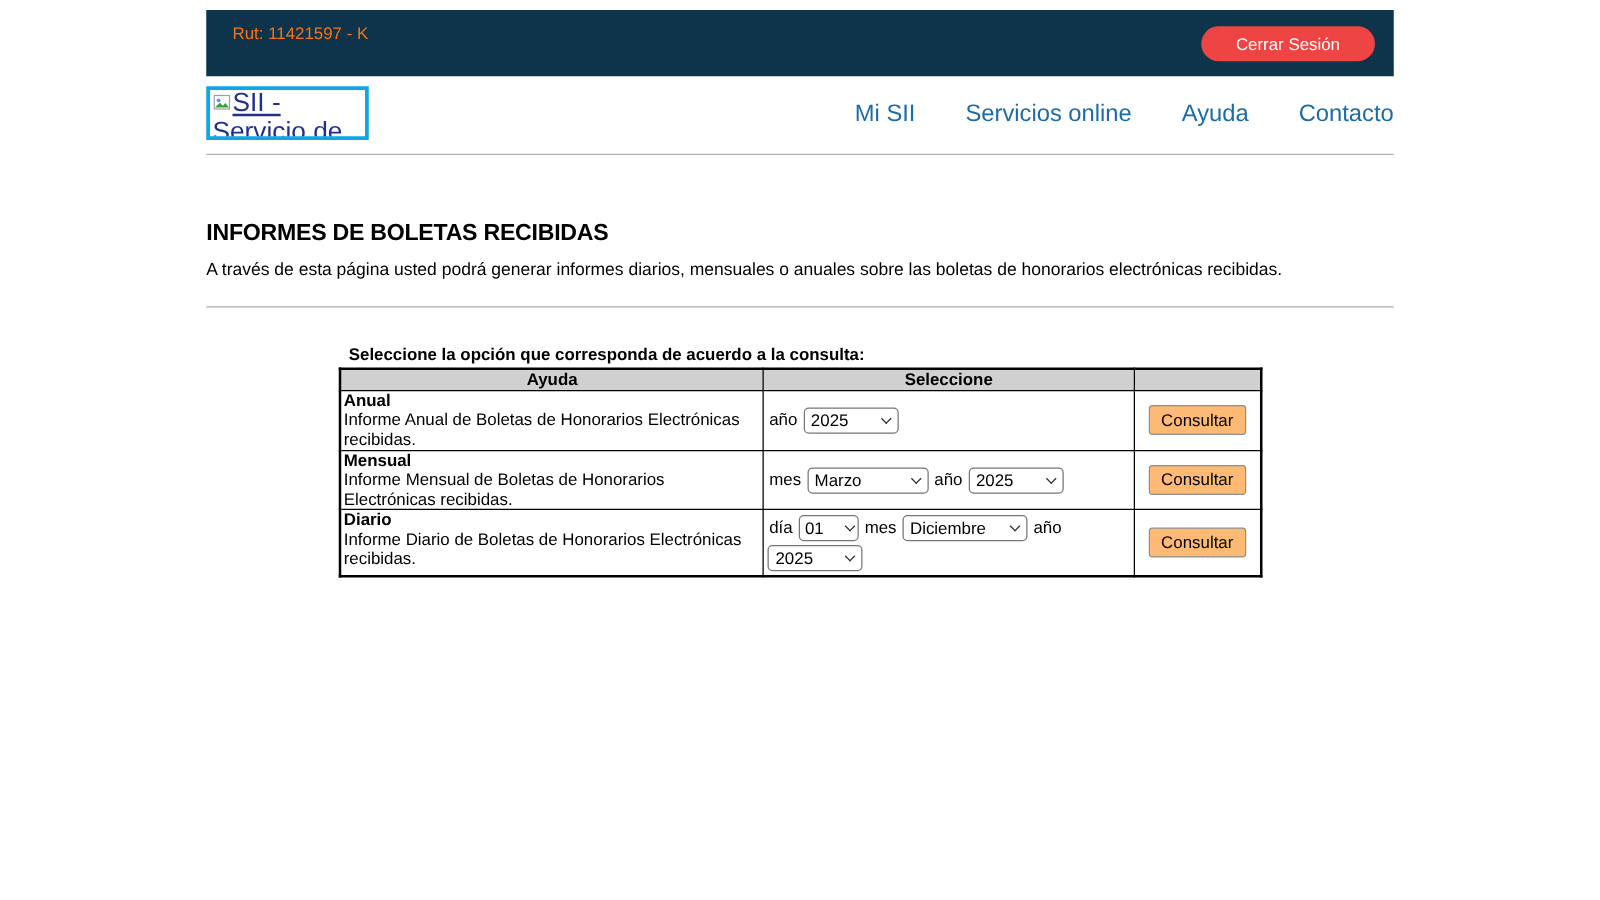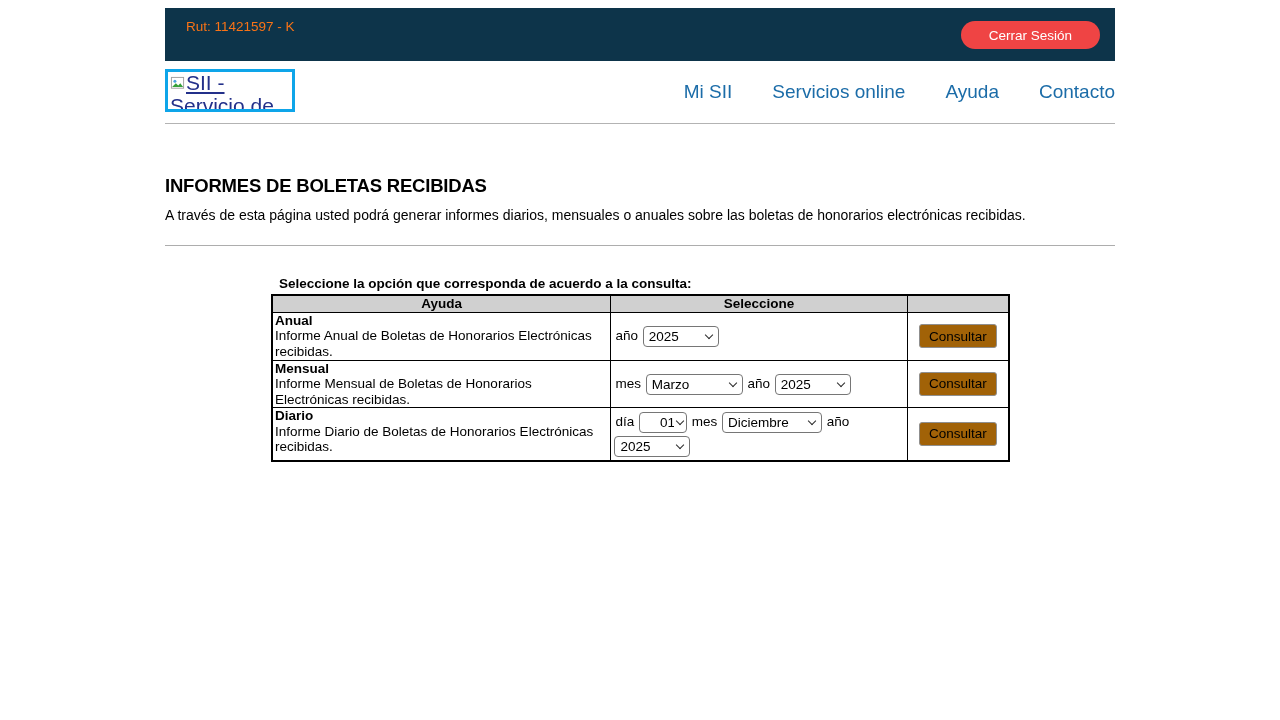--- a/index.html
+++ b/index.html
@@ -81,25 +81,25 @@
   .sel::after {
     content: ""; position: absolute; right: 7px; top: 7px;
     width: 5px; height: 5px;
     border-right: 1.6px solid #2b2b2b; border-bottom: 1.6px solid #2b2b2b;
     transform: rotate(45deg); pointer-events: none;
   }
   .sel.s-day::after { right: 4px; }
   .s-year  select { width: 76px; }
   .s-month select { width: 97px; }
   .s-month-lg select { width: 100px; }
-  .s-day   select { width: 48px; padding-right: 12px; padding-left: 20px; }
+  .s-day   select { width: 48px; padding-right: 12px; padding-left: 4px; }
 
   .btn-consultar {
     width: 78px; height: 24px; font-size: 13.5px; color: #000;
-    background: #a16207; border: 1px solid #8f8f8f; border-radius: 3px;
+    background: #fdba74; border: 1px solid #8f8f8f; border-radius: 3px;
     font-family: "Liberation Sans", sans-serif; cursor: pointer;
   }
 </style>
 </head>
 <body>
 
 <div class="container">
 
   <div class="topbar">
     <span class="rut">Rut: 11421597 - K</span>

